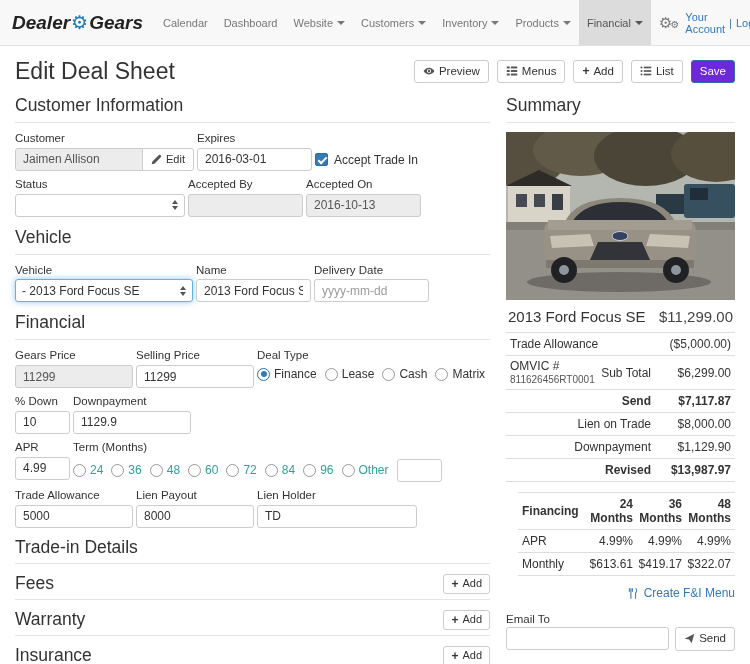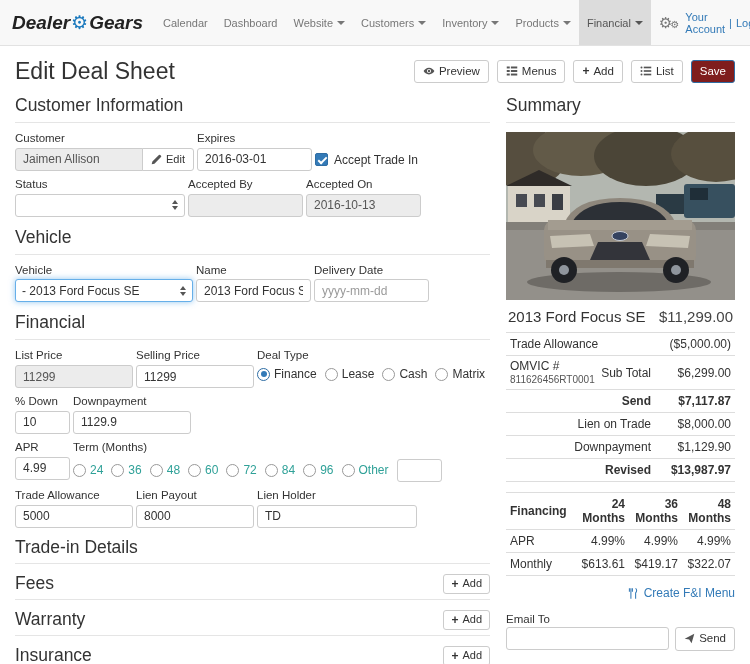--- a/index.html
+++ b/index.html
@@ -33,21 +33,21 @@
   .page-title { font-size:23px; font-weight:400; color:#333; }
   .cols { display:flex; gap:16px; }
   .left-col { width:475px; }
   .right-col { width:229px; }
 
   
   .btn { display:inline-flex; align-items:center; gap:4px; border:1px solid #ccc; background:#fff;
          color:#333; font-size:11.5px; padding:4px 8px; border-radius:3px; font-family:inherit;
          cursor:pointer; line-height:1.2; white-space:nowrap; }
   .btn svg { display:block; }
-  .btn-primary { background:#7f1d1d; border-color:#2e6da4; color:#fff; }
+  .btn-primary { background:#6d28d9; border-color:#2e6da4; color:#fff; }
   .btn-xs { padding:2px 7px; font-size:11px; }
   .plus { font-weight:bold; font-size:12px; line-height:1; }
   .toolbar { display:flex; gap:8px; }
 
   
   h2.section { font-size:17.5px; font-weight:400; color:#333; padding-bottom:6px;
                border-bottom:1px solid #e5e5e5; margin:0 0 9px; }
   h2.section.mt { margin-top:10px; }
   .section-row { display:flex; justify-content:space-between; align-items:flex-end;
                  border-bottom:1px solid #e5e5e5; padding-bottom:5px; margin-top:9px; }
@@ -95,21 +95,21 @@
   .veh-price { font-size:15px; color:#444; }
   .sum-row { display:flex; align-items:center; padding:4px 4px; border-bottom:1px solid #ddd; font-size:12px; }
   .s-left { flex:1; }
   .s-label { text-align:right; }
   .s-val { width:80px; text-align:right; }
   .sum-row.bold .s-label, .sum-row.bold .s-val { font-weight:bold; }
   .omvic { display:flex; flex-direction:column; line-height:1.15; }
   .omvic .o2 { font-size:10px; color:#555; }
 
   .fin-table { margin-top:10px; font-size:12px; }
-  .fin-row { display:flex; align-items:center; padding:4px 4px; border-bottom:1px solid #ddd; }
+  .fin-row { display:flex; align-items:center; padding:4px 4px; border-bottom:1px solid #ddd;margin-left:12px; }
   .fin-row.head { border-top:1px solid #ddd; font-weight:bold; }
   .fin-row .c0 { width:62px; }
   .fin-row .c { flex:1; text-align:right; }
 
   .fi-link-wrap { text-align:right; margin:10px 0 10px; font-size:12px; }
   .fi-link { color:#337ab7; display:inline-flex; align-items:center; gap:5px; cursor:pointer; }
 
   .email-label { font-size:11.5px; margin-bottom:2px; }
   .email-row { display:flex; gap:6px; margin-bottom:14px; }
   .email-row input { flex:1; }
@@ -279,21 +279,21 @@
         <div class="fg">
           <label>Delivery Date</label>
           <input class="control w115" placeholder="yyyy-mm-dd" style="">
         </div>
       </div>
 
       <h2 class="section mt">Financial</h2>
 
       <div class="form-row">
         <div class="fg">
-          <label>List Price</label>
+          <label>Gears Price</label>
           <input class="control w118" disabled="" value="11299" style="">
         </div>
         <div class="fg">
           <label>Selling Price</label>
           <input class="control w118" value="11299" style="">
         </div>
         <div class="fg">
           <label>Deal Type</label>
           <div class="radio-group">
             <span class="radio-opt">

